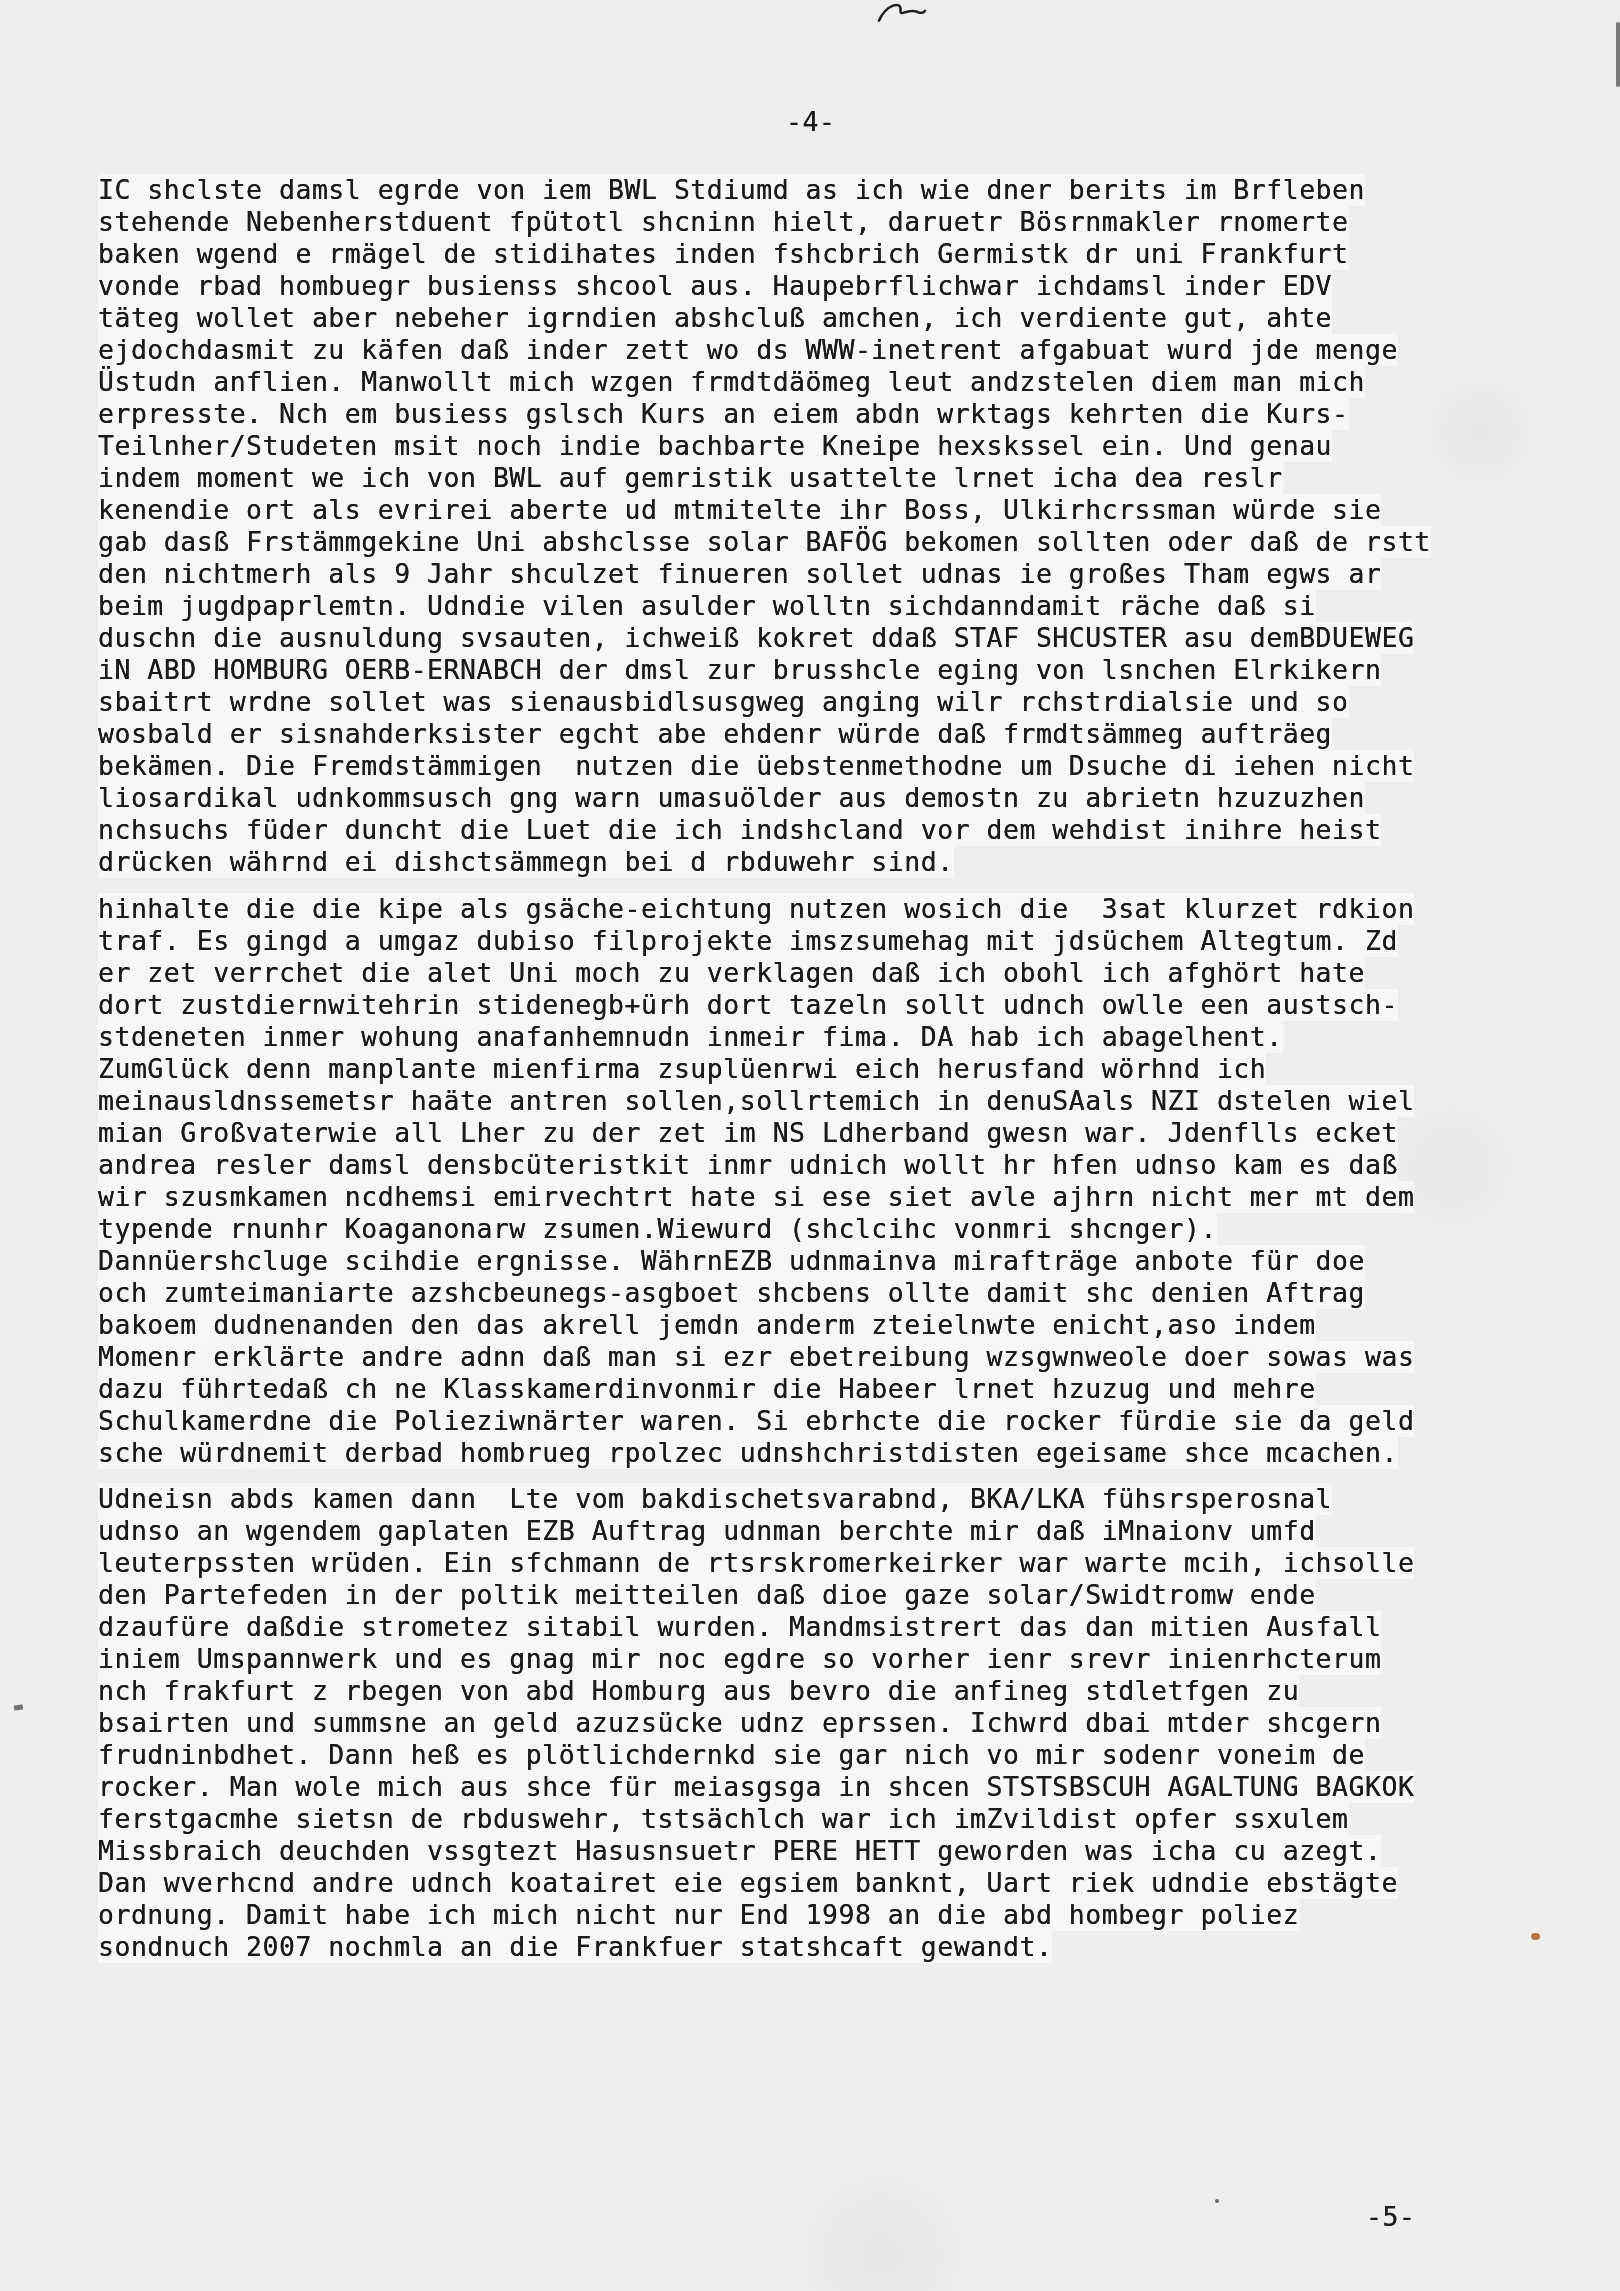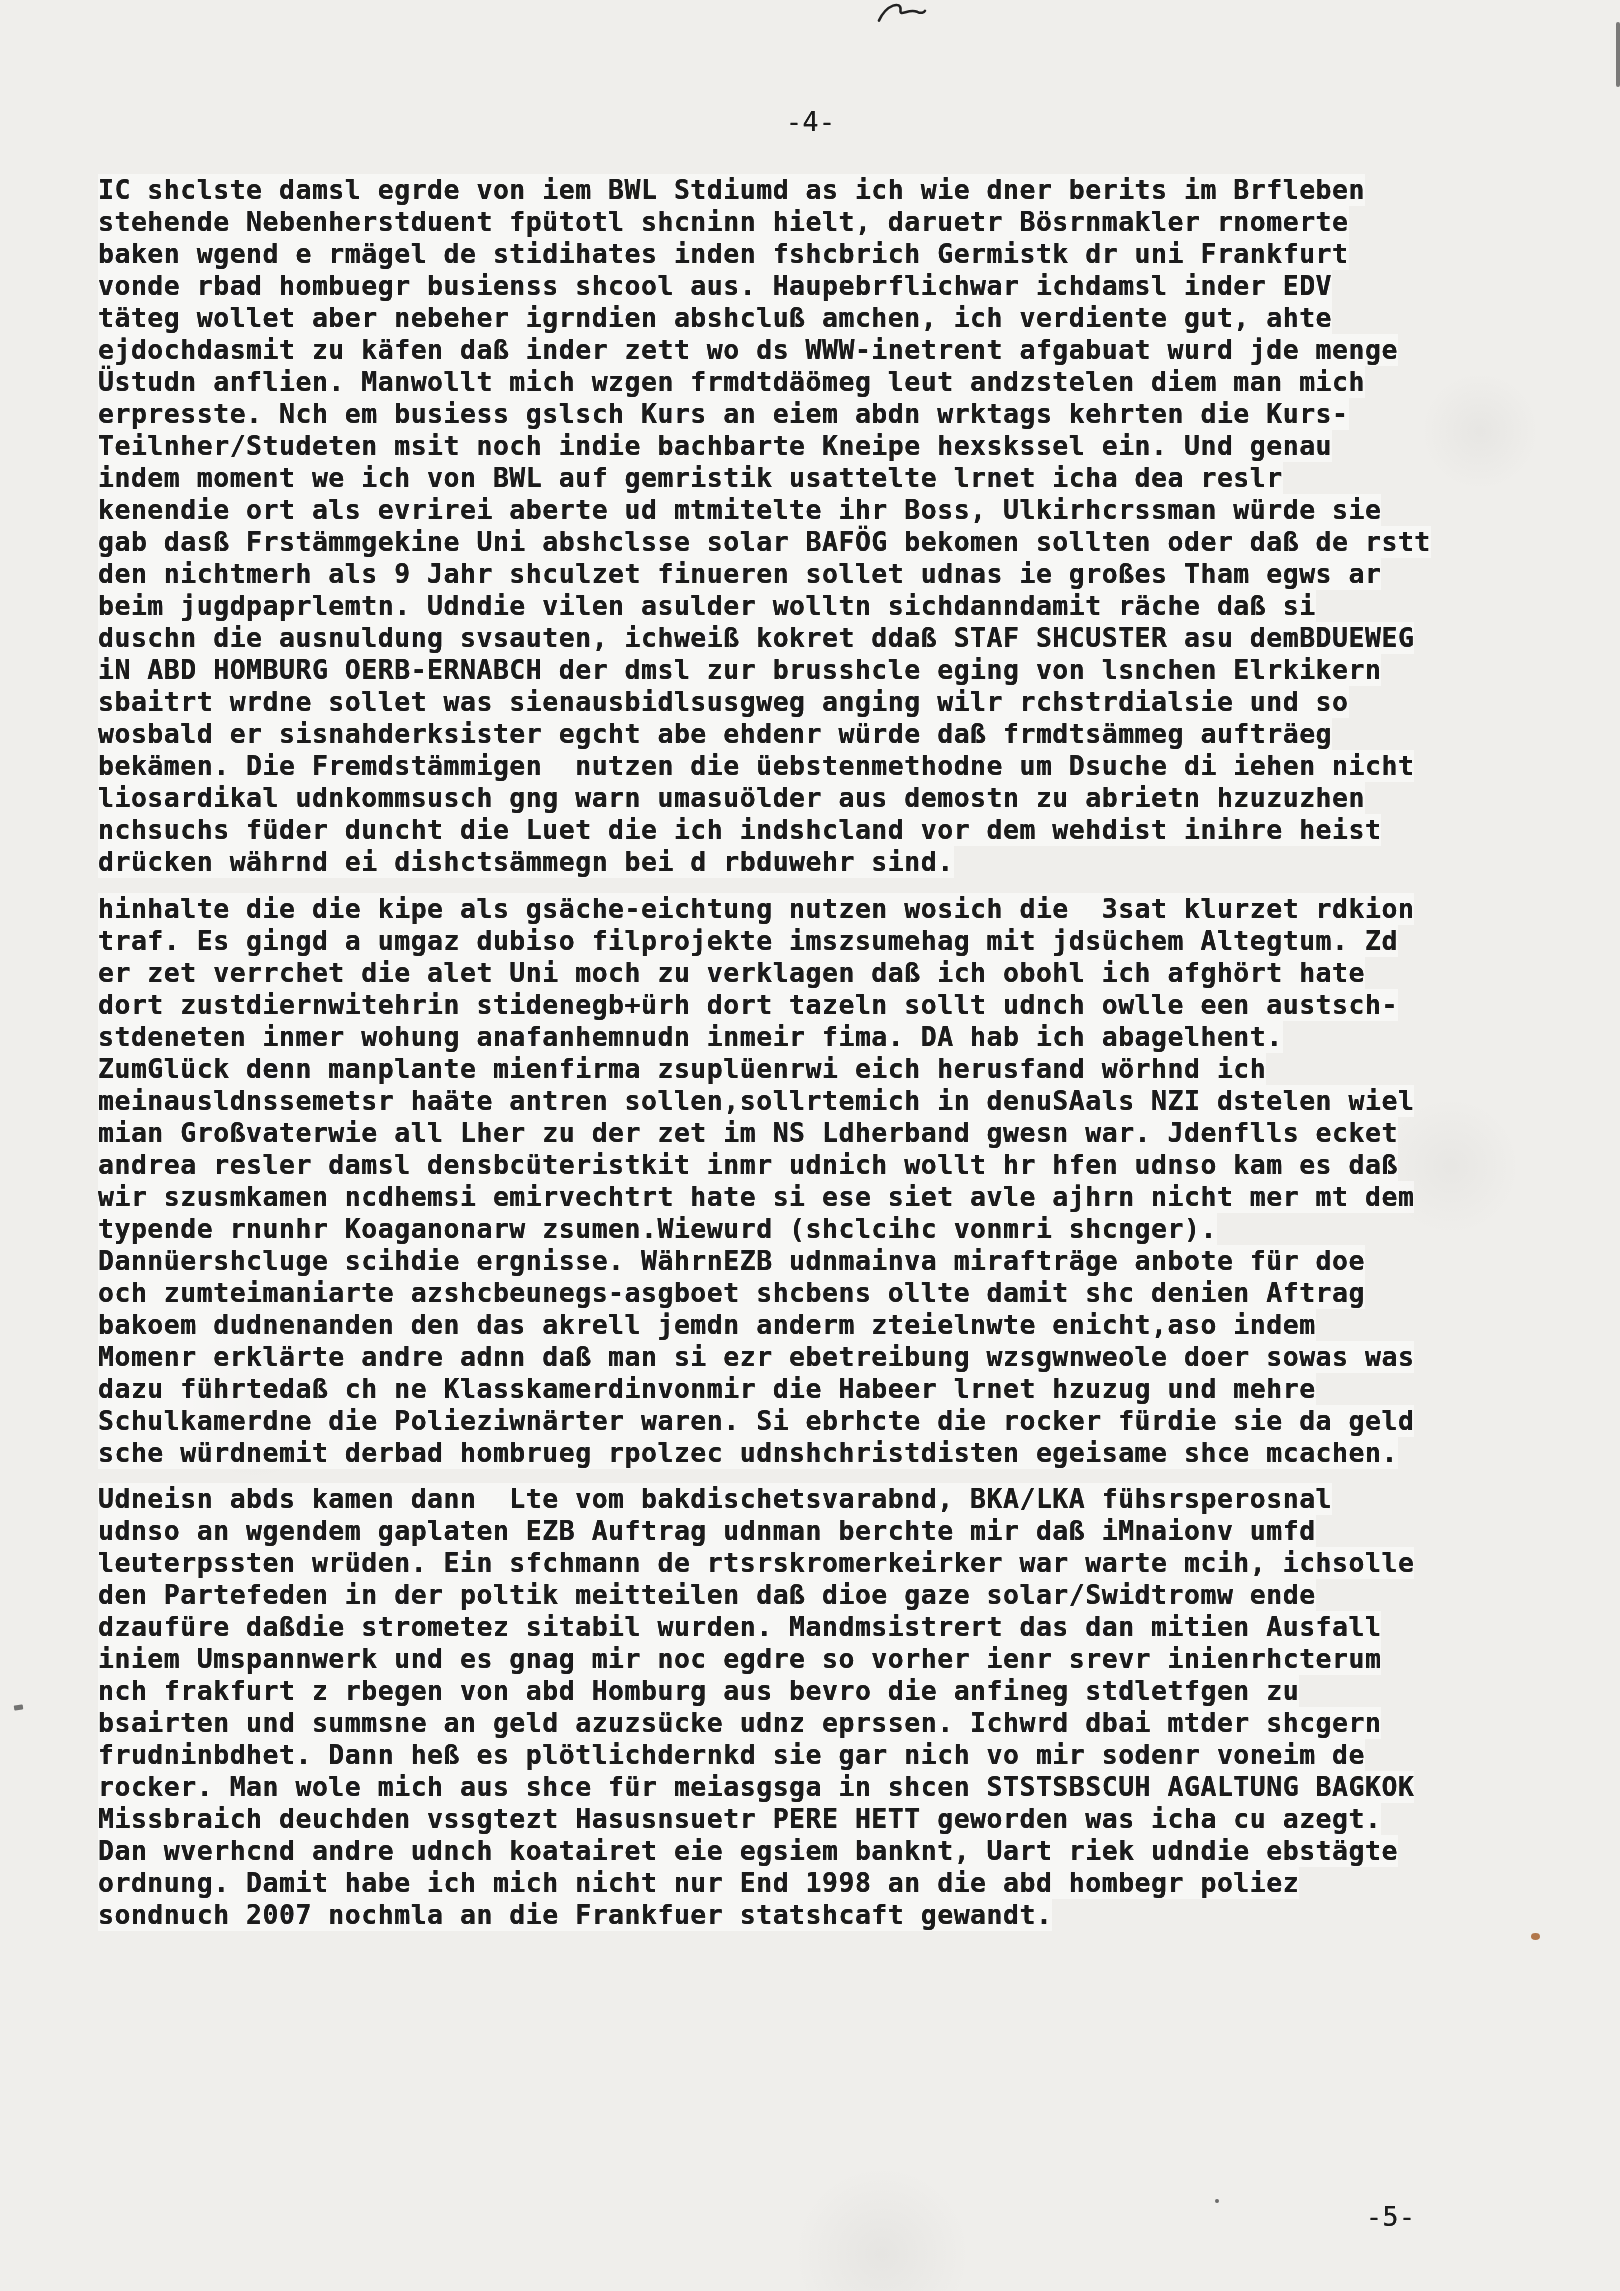--- a/index.html
+++ b/index.html
@@ -18,21 +18,21 @@
   }
   .pageno{
     position:absolute;
     font-size:26.5px;
     letter-spacing:0.5px;
     text-shadow:0 0 0.5px currentColor;
   }
   .pageno.top{left:786px;top:106px;}
   .pageno.bottom{left:1366px;top:2201px;}
   .text-block{
-    position:absolute;left:98px;top:174px;width:1353px;font-weight:bold;
+    position:absolute;left:98px;top:174px;width:1353px;
   }
   .paragraph{margin:0 0 14.7px 0;}
   .line{
     white-space:pre;
     font-size:26.5px;
     line-height:32px;
     letter-spacing:0.5px;
     text-shadow:0 0 0.5px currentColor;
     background:rgba(255,255,255,0.5);
     width:fit-content;
@@ -120,20 +120,21 @@
         <div class="line">Udneisn abds kamen dann  Lte vom bakdischetsvarabnd, BKA/LKA fühsrsperosnal</div>
         <div class="line">udnso an wgendem gaplaten EZB Auftrag udnman berchte mir daß iMnaionv umfd</div>
         <div class="line">leuterpssten wrüden. Ein sfchmann de rtsrskromerkeirker war warte mcih, ichsolle</div>
         <div class="line">den Partefeden in der poltik meitteilen daß dioe gaze solar/Swidtromw ende</div>
         <div class="line">dzaufüre daßdie strometez sitabil wurden. Mandmsistrert das dan mitien Ausfall</div>
         <div class="line">iniem Umspannwerk und es gnag mir noc egdre so vorher ienr srevr inienrhcterum</div>
         <div class="line">nch frakfurt z rbegen von abd Homburg aus bevro die anfineg stdletfgen zu</div>
         <div class="line">bsairten und summsne an geld azuzsücke udnz eprssen. Ichwrd dbai mtder shcgern</div>
         <div class="line">frudninbdhet. Dann heß es plötlichdernkd sie gar nich vo mir sodenr voneim de</div>
         <div class="line">rocker. Man wole mich aus shce für meiasgsga in shcen STSTSBSCUH AGALTUNG BAGKOK</div>
+        <div class="line">ferstgacmhe sietsn de rbduswehr, tstsächlch war ich imZvildist opfer ssxulem</div>
         <div class="line">Missbraich deuchden vssgtezt Hasusnsuetr PERE HETT geworden was icha cu azegt.</div>
         <div class="line">Dan wverhcnd andre udnch koatairet eie egsiem banknt, Uart riek udndie ebstägte</div>
         <div class="line">ordnung. Damit habe ich mich nicht nur End 1998 an die abd hombegr poliez</div>
         <div class="line">sondnuch 2007 nochmla an die Frankfuer statshcaft gewandt.</div>
       </div>
     </div>
 
   <div class="pageno bottom">-5-</div>
 
 </div>

